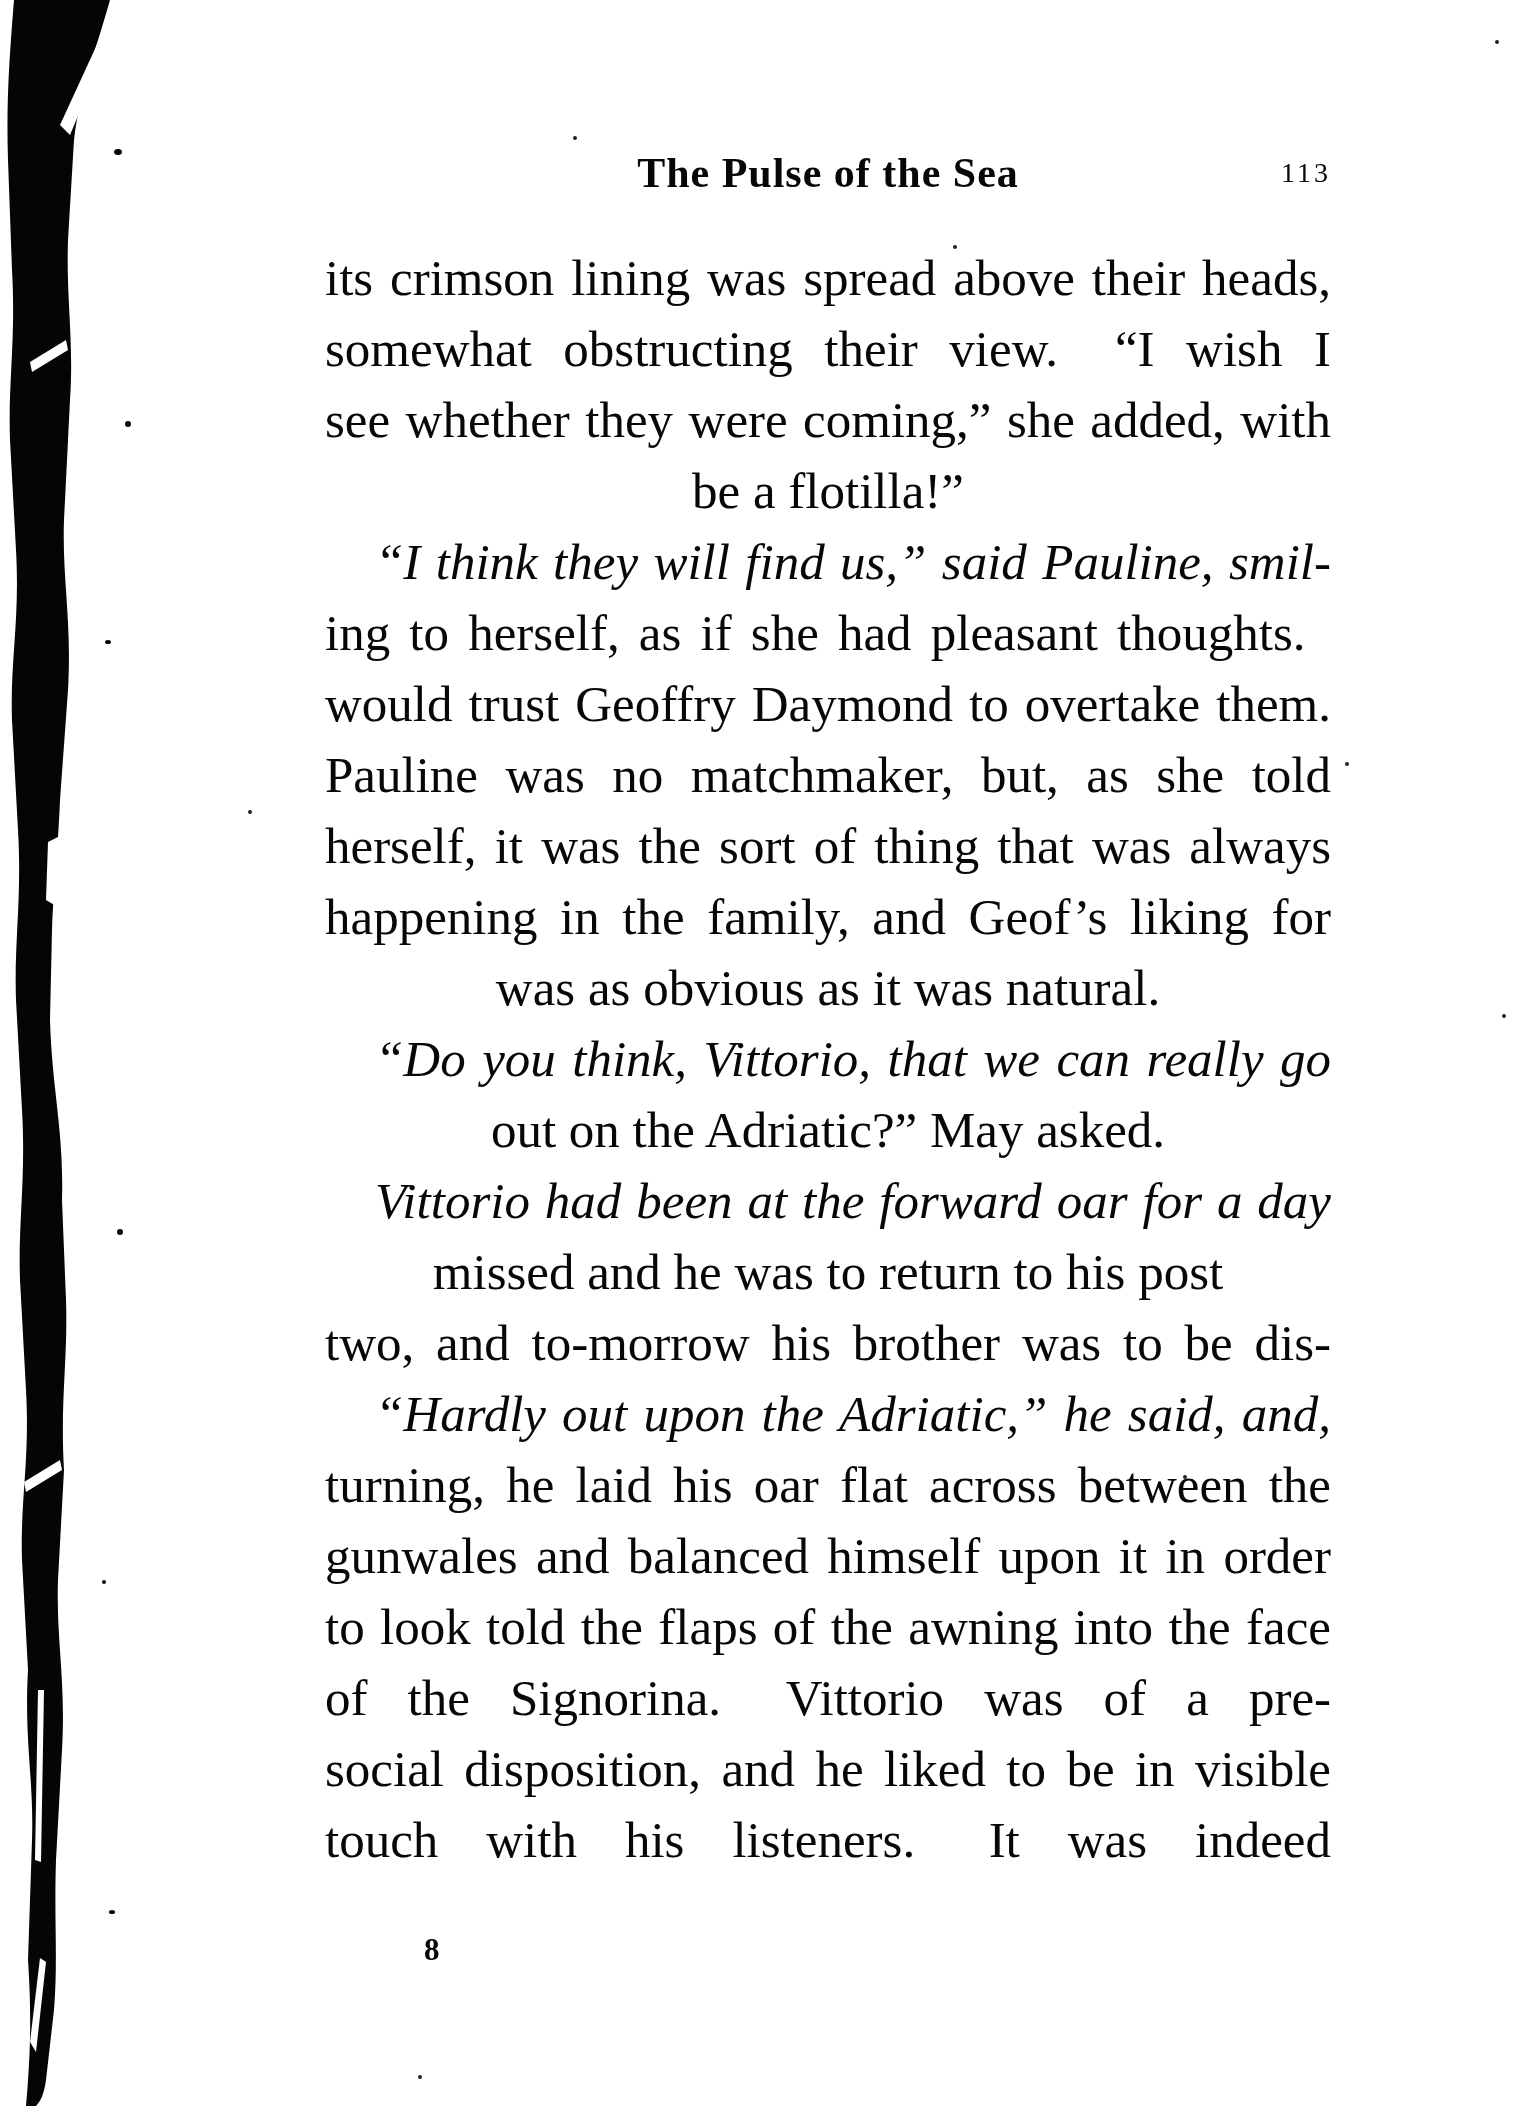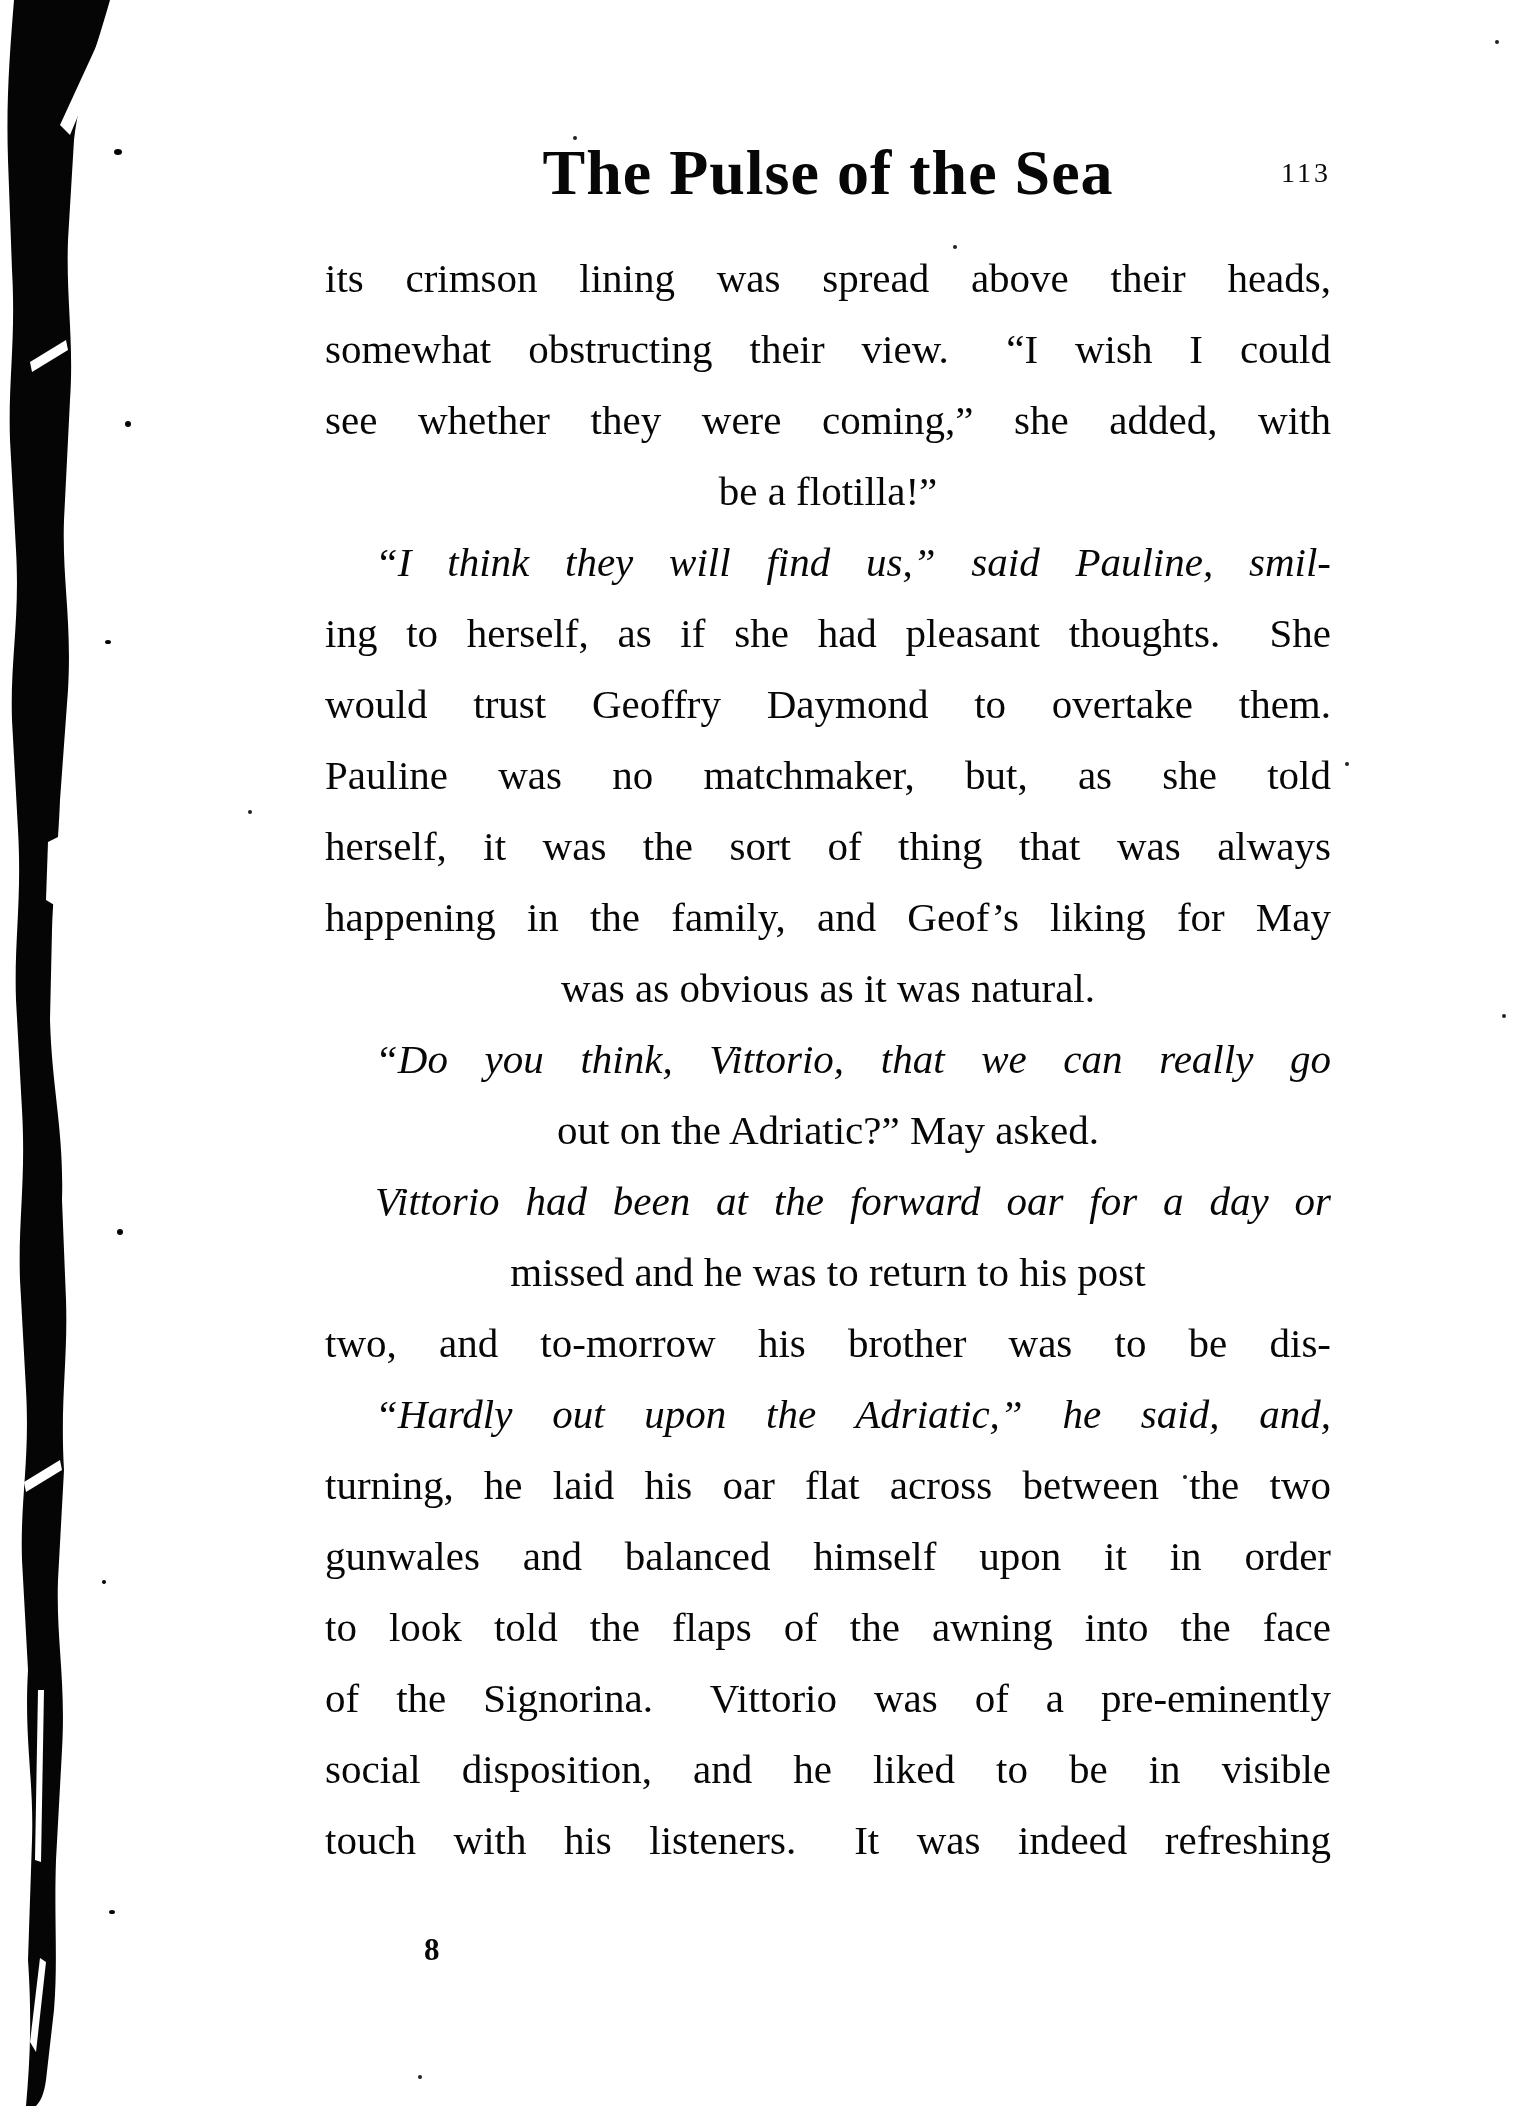--- a/index.html
+++ b/index.html
@@ -36,40 +36,40 @@
     left: 325px;
     top: 138px;
     width: 1006px;
     height: 70px;
   }
   .header-title {
     position: absolute;
     left: 0;
     width: 100%;
     text-align: center;
-    font-size: 64px;
+    font-size: 42px;
     font-weight: bold;
     letter-spacing: 1px;
     line-height: 70px;
     white-space: nowrap;
   }
   .page-number {
     position: absolute;
     right: 0;
     top: 0;
     font-size: 28px;
     line-height: 70px;
     letter-spacing: 3px;
   }
   .body-text {
     position: absolute;
     left: 325px;
     top: 243px;
     width: 1006px;
-    font-size: 41px;
+    font-size: 51px;
     line-height: 71px;
   }
   .line {
     height: 71px;
     overflow: hidden;
     text-align: justify;
   }
   
   .line::after {
     content: "";

